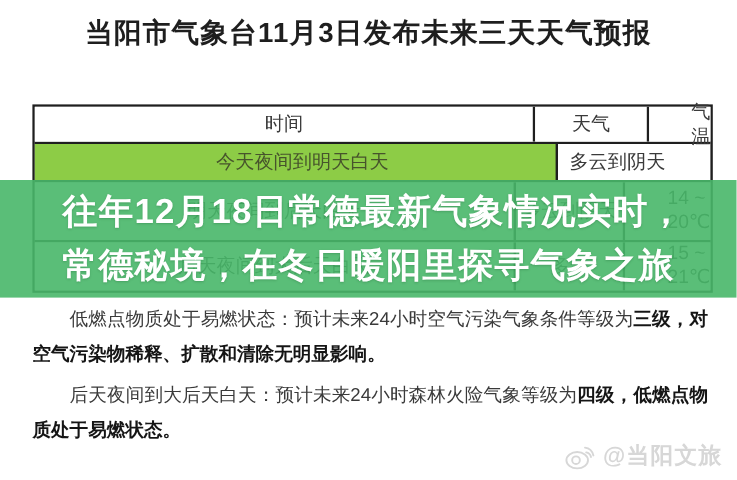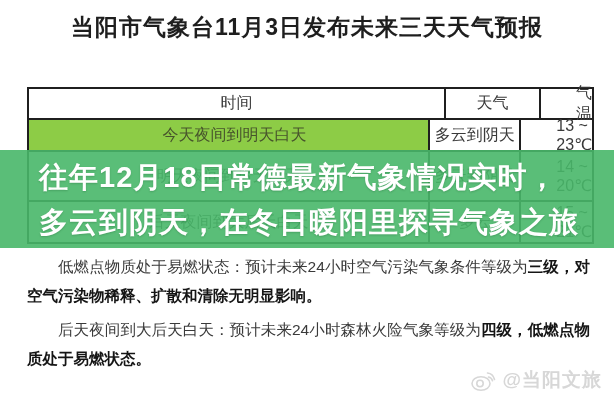--- a/index.html
+++ b/index.html
@@ -31,21 +31,21 @@
   .h-header { height:29px; }
   .h-row1 { height:30px; }
   .h-row2 { height:48px; }
   .h-row3 { height:40px; }
   .row-today .c1 { background:#8DCC46; color:#47542c;padding-left:12px; }
 
   
   .overlay {
     position:absolute; left:0; top:150px; width:614px; height:98px;
     background:rgba(72,183,105,0.90); z-index:5; box-sizing:border-box;
-    padding:5px 0 0 39px; color:#ffffff; font-weight:bold; font-size:29px;
+    padding:5px 0 0 52px; color:#ffffff; font-weight:bold; font-size:29px;
     line-height:45px; letter-spacing:1px; white-space:nowrap;
     text-shadow:0 1px 2px rgba(0,60,20,0.22);
   }
 
   
   .paras {
     position:absolute; left:27px; top:252px; width:563px;
     font-size:15.5px; line-height:29px; color:#3a3a3a; text-align:justify;
   }
   .paras p { margin:0 0 5px; text-indent:2em; }
@@ -67,37 +67,36 @@
 
   <div class="ftable">
     <div class="trow">
       <div class="tcell c1 h-header">时间</div>
       <div class="tcell c2 h-header">天气</div>
       <div class="tcell c3 h-header">气温</div>
     </div>
     <div class="trow row-today">
       <div class="tcell c1 h-row1">今天夜间到明天白天</div>
       <div class="tcell c2 h-row1">多云到阴天</div>
-      <div class="tcell c3 h-row1">13 ~ 23℃</div>
     </div>
     <div class="trow">
       <div class="tcell c1 h-row2">明天夜间到后天白天</div>
       <div class="tcell c2 h-row2">多云到阴天</div>
       <div class="tcell c3 h-row2">14 ~ 20℃</div>
     </div>
     <div class="trow">
       <div class="tcell c1 h-row3">后天夜间到大后天白天</div>
       <div class="tcell c2 h-row3">多云</div>
       <div class="tcell c3 h-row3">15 ~ 21℃</div>
     </div>
   </div>
 
   <div class="overlay">
     <div>往年12月18日常德最新气象情况实时，</div>
-    <div>多云到阴天，在冬日暖阳里探寻气象之旅</div>
+    <div>常德秘境，在冬日暖阳里探寻气象之旅</div>
   </div>
 
   <div class="paras">
     <p><span>低燃点物质处于易燃状态：预计未来24小时空气污染气象条件等级为</span><span class="bold-seg">三级，对空气污染物稀释、扩散和清除无明显影响。</span></p>
     <p><span>后天夜间到大后天白天：预计未来24小时森林火险气象等级为</span><span class="bold-seg">四级，低燃点物质处于易燃状态。</span></p>
   </div>
 
   <div class="watermark">
     <span>
       <svg width="28" height="24" viewBox="0 0 28 24" fill="none" stroke="#d7d7d7" stroke-width="1.6" stroke-linecap="round">

